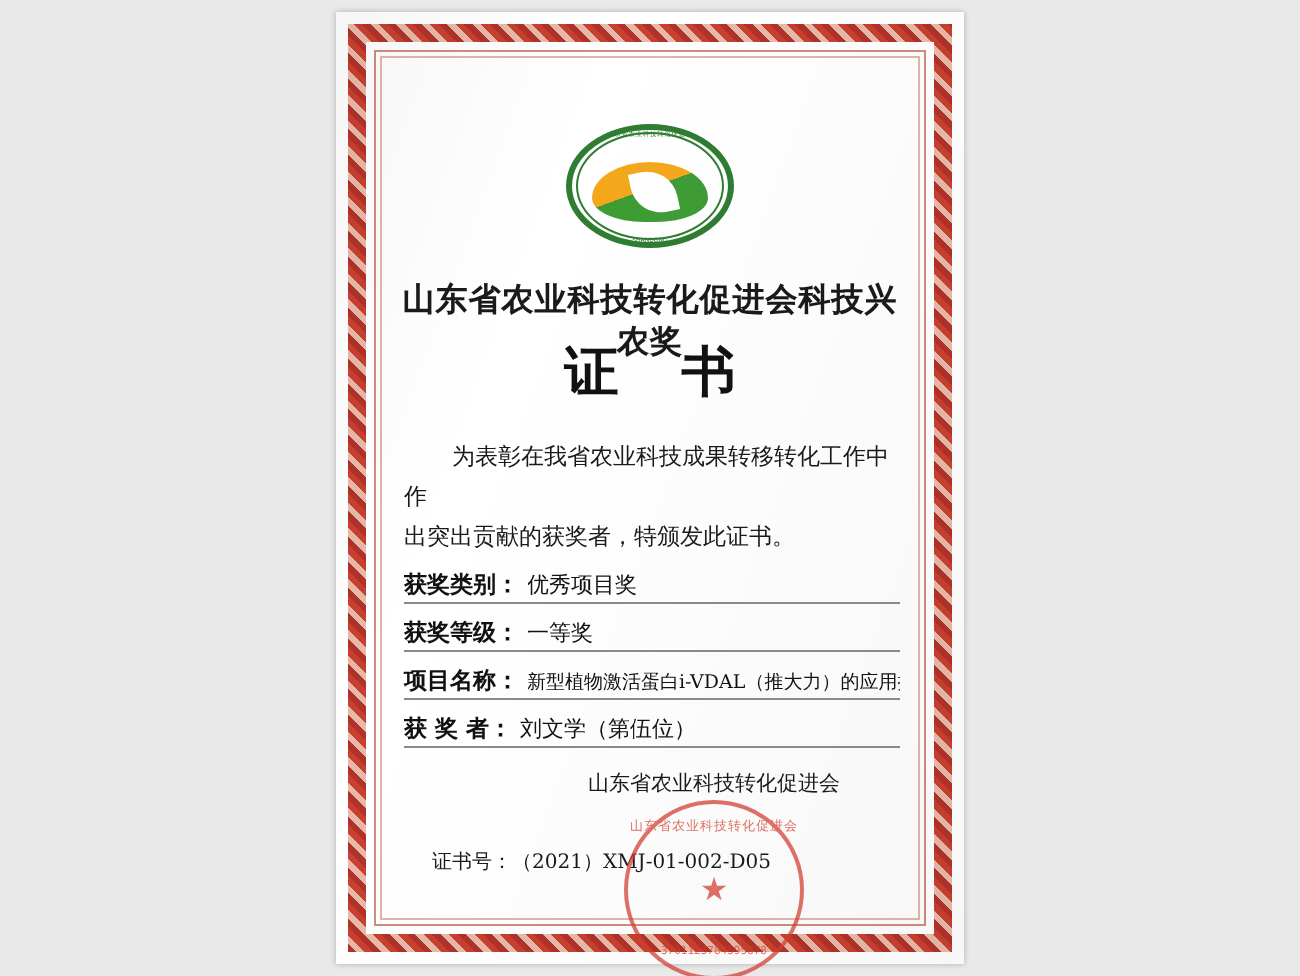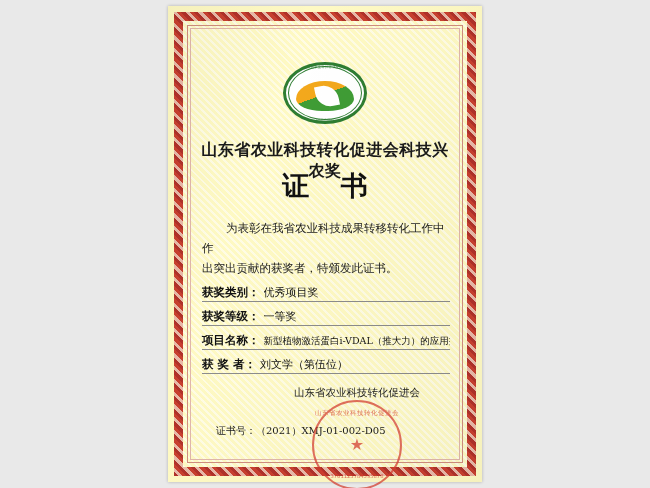--- a/index.html
+++ b/index.html
@@ -21,21 +21,21 @@
     background: #e9e9e9;
   }
 
   
   .certificate {
     position: absolute;
     left: 168px;
     top: 6px;
     width: 314px;
     height: 476px;
-    background: #fef9c3;
+    background: #ffffff;
     box-shadow: 0 0 3px rgba(0,0,0,0.25);
   }
 
   
   .border-outer {
     position: absolute;
     left: 6px;
     top: 6px;
     right: 6px;
     bottom: 6px;

